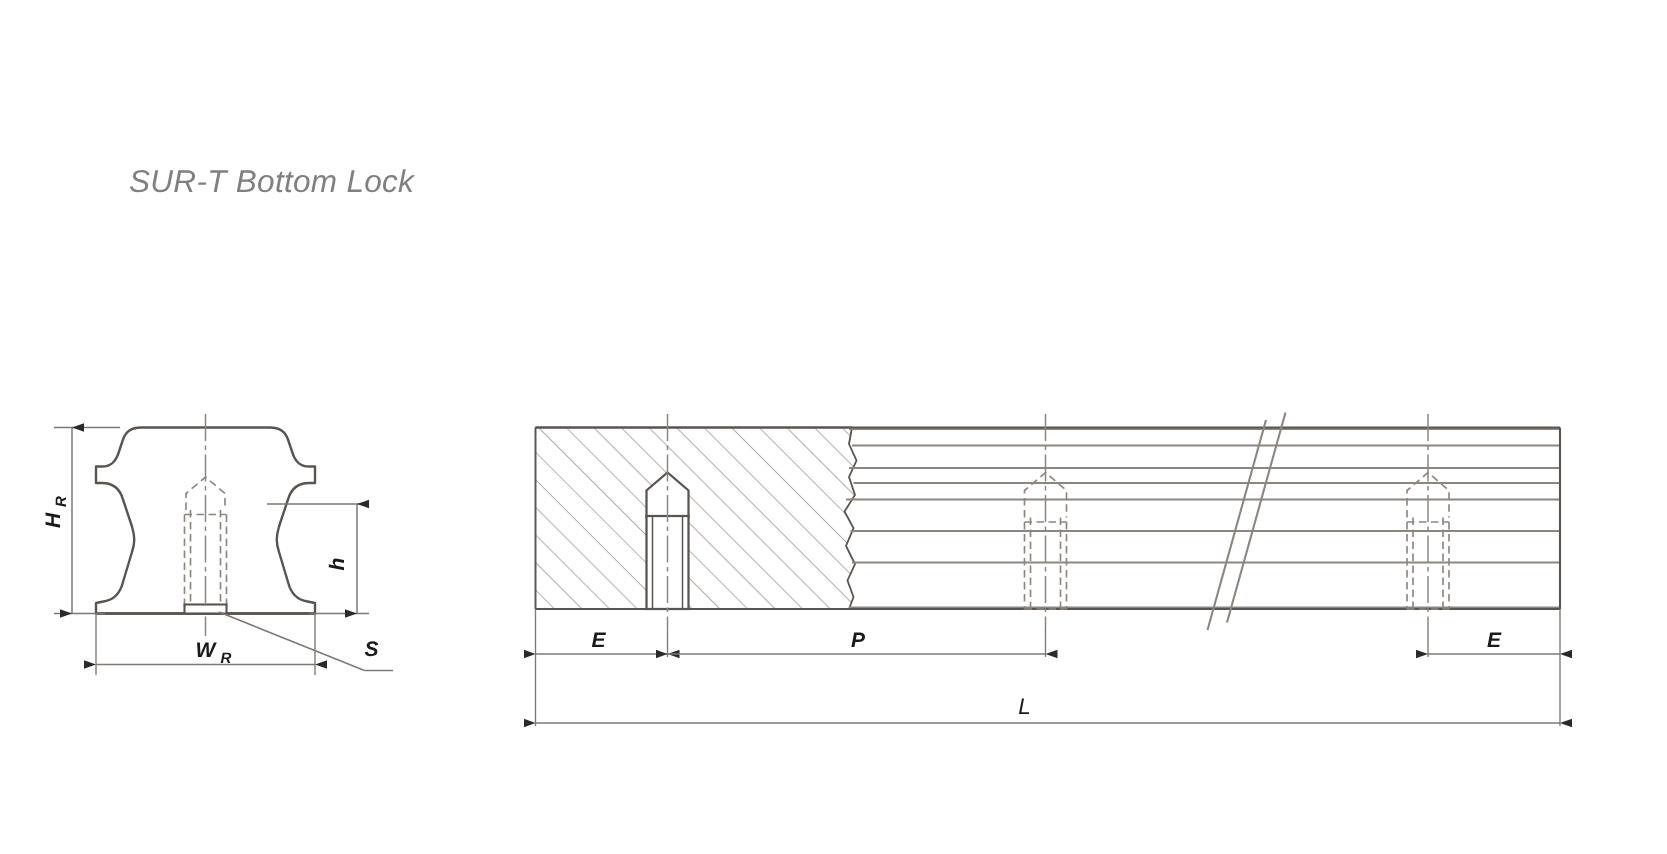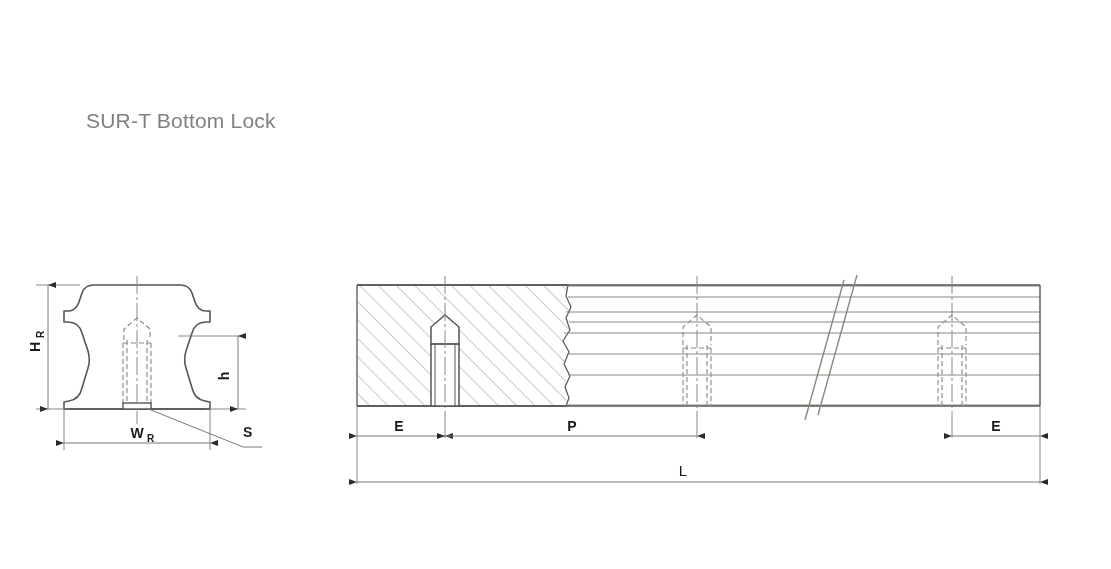--- a/index.html
+++ b/index.html
@@ -14,20 +14,21 @@
     position: relative;
     font-family: "Liberation Sans", sans-serif;
     overflow: hidden;
   }
   #drawing-root {
     position: absolute;
     left: 0;
     top: 0;
     width: 1111px;
     height: 491px;
+    font-style: italic;
   }
   svg.sheet {
     display: block;
     width: 1111px;
     height: 569px;
     background: #ffffff;
   }
   .title-text {
     font-family: "Liberation Sans", sans-serif;
     font-size: 21px;

